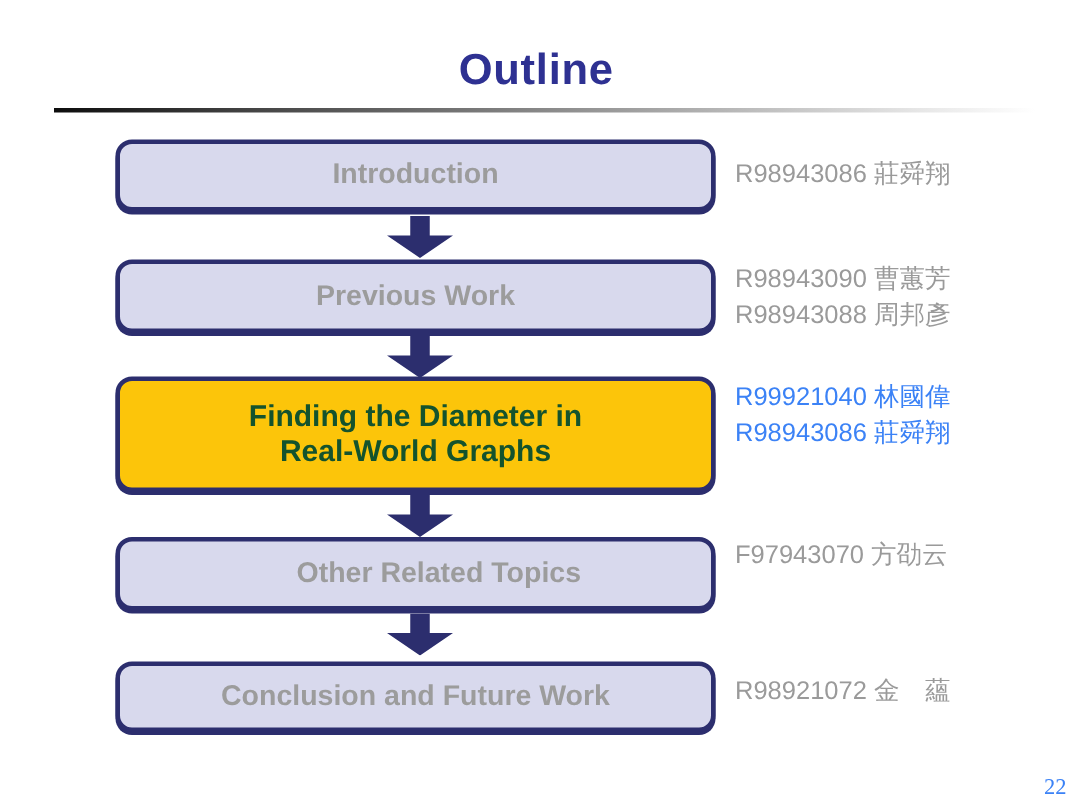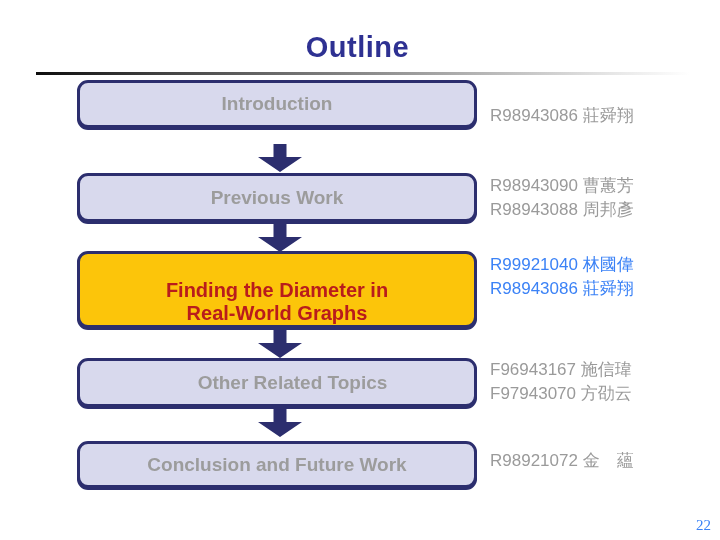--- a/index.html
+++ b/index.html
@@ -18,22 +18,22 @@
       #b5b5b5 68%,#e6e6e6 88%,#ffffff 100%);
   }
   .obox{
     position:absolute;left:77px;width:400px;box-sizing:border-box;
     background:#d8d9ed;border:3px solid #2c2e6e;border-radius:11px;
     box-shadow:0 2px 0 #2c2e6e;
     display:flex;align-items:center;justify-content:center;
     font-weight:bold;font-size:19px;color:#9c9c9c;text-align:center;
   }
   .obox .obox-label{white-space:pre-line;line-height:1.15;}
-  .obox.hl{background:#fcc50a;color:#b91c1c;font-size:20px;align-items:flex-end;}
-  .b1{top:80px;height:48px;}
+  .obox.hl{background:#fcc50a;color:#14532d;font-size:20px;}
+  .b1{top:93px;height:48px;}
   .b2{top:173px;height:49px;}
   .b3{top:251px;height:77px;}
   .b4{top:358px;height:49px;padding-left:31px;}
   .b5{top:441px;height:47px;text-align:center;}
   .flow-arrow{position:absolute;left:258px;width:44px;height:28px;}
   .a1{top:144px;} .a2{top:224px;} .a3{top:330px;} .a4{top:409px;}
   .member-group{
     position:absolute;left:490px;font-size:17px;line-height:24px;
     color:#9a9a9a;white-space:nowrap;
   }
@@ -97,21 +97,20 @@
     <div class="member-line">R98943090 曹蕙芳</div>
     <div class="member-line">R98943088 周邦彥</div>
   </div>
 
   <div class="member-group g3 dark">
     <div class="member-line">R99921040 林國偉</div>
     <div class="member-line">R98943086 莊舜翔</div>
   </div>
 
   <div class="member-group g4">
-    <div class="member-line">F96943167 施信瑋</div>
     <div class="member-line">F97943070 方劭云</div>
   </div>
 
   <div class="member-group g5">
     <div class="member-line">R98921072 金　蘊</div>
   </div>
 
   <div class="page-number">22</div>
 
 </div>

